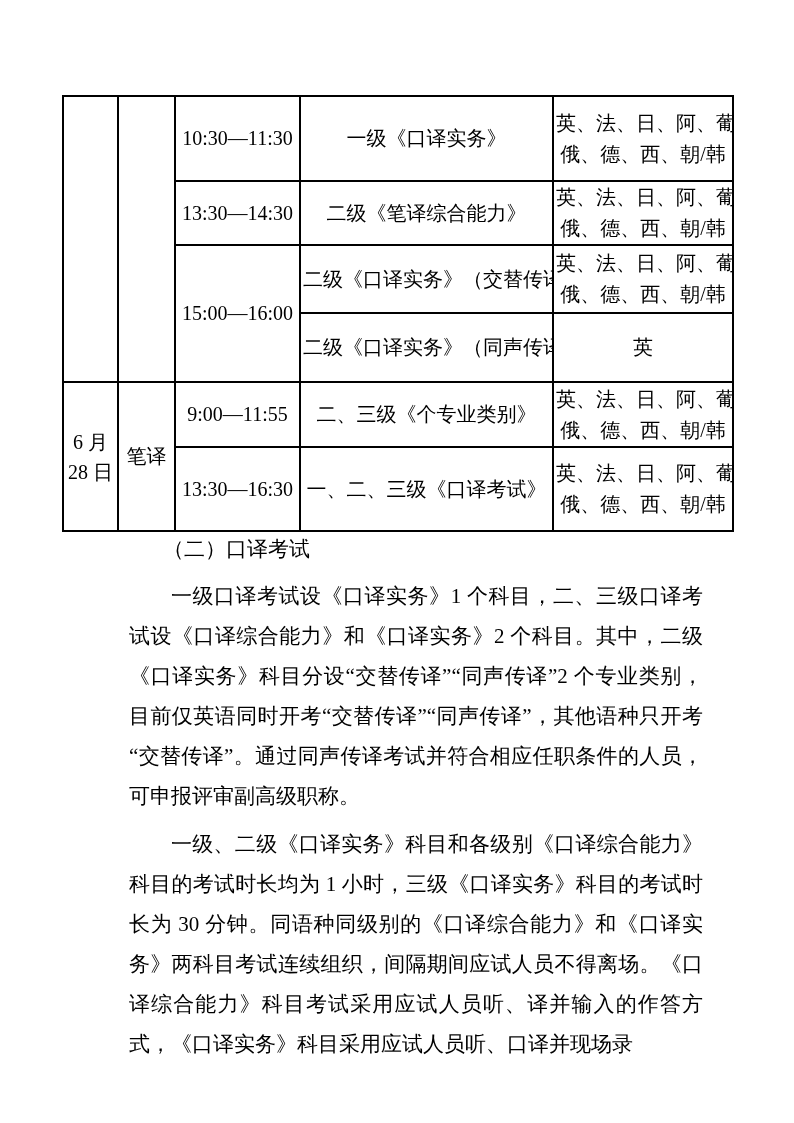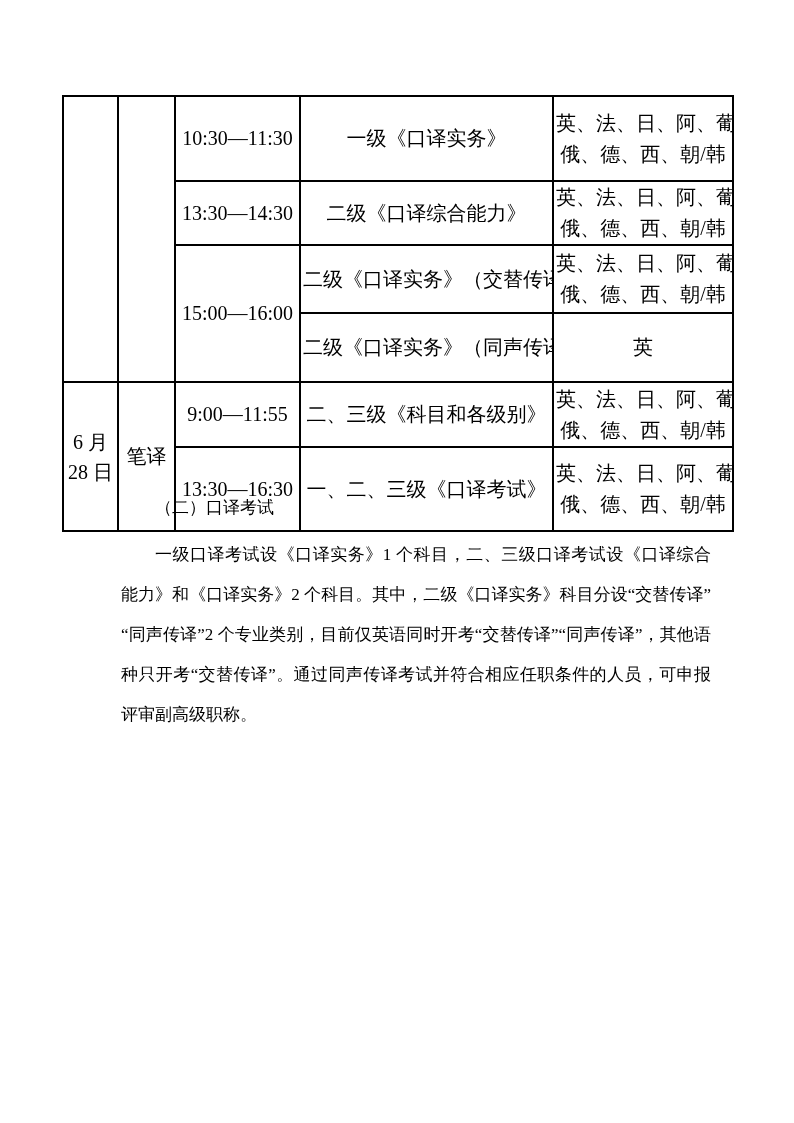--- a/index.html
+++ b/index.html
@@ -32,29 +32,29 @@
   }
   td.cell-time { font-size: 20px; white-space: nowrap; }
   td.cell-subject { font-size: 19px; white-space: nowrap; }
   td.cell-langs { font-size: 17px; }
   td.cell-langs div { line-height: 31px; white-space: nowrap; }
   td.cell-date { font-size: 19px; margin-top: 36px; }
   td.cell-date div { line-height: 30px; white-space: nowrap; }
   td.cell-category { font-size: 20px; }
   .body-text {
     position: absolute;
-    left: 121px; top: 488px;
+    left: 121px; top: 529px;
     width: 590px;
-    font-size: 17px;
+    font-size: 21px;
     line-height: 40px;
     text-align: justify;
   }
   .section-heading { text-indent: 2em; }
   .body-text p {
-    margin: 0;
+    margin: 8px;
     text-indent: 2em;
   }
   .body-text p.first { margin-top: 7px; }
 </style>
 </head>
 <body>
 
 <div class="page">
 
   <table class="schedule">
@@ -71,21 +71,21 @@
         <td class="cell-category" rowspan="4"></td>
         <td class="cell-time">10:30—11:30</td>
         <td class="cell-subject">一级《口译实务》</td>
         <td class="cell-langs">
           <div>英、法、日、阿、葡</div>
           <div>俄、德、西、朝/韩</div>
         </td>
       </tr>
       <tr style="height:47px">
         <td class="cell-time">13:30—14:30</td>
-        <td class="cell-subject">二级《口译综合能力》</td>
+        <td class="cell-subject">二级《笔译综合能力》</td>
         <td class="cell-langs">
           <div>英、法、日、阿、葡</div>
           <div>俄、德、西、朝/韩</div>
         </td>
       </tr>
       <tr style="height:68px">
         <td class="cell-time" rowspan="2">15:00—16:00</td>
         <td class="cell-subject">二级《口译实务》（交替传译）</td>
         <td class="cell-langs">
           <div>英、法、日、阿、葡</div>
@@ -98,35 +98,36 @@
           <div>英</div>
         </td>
       </tr>
       <tr style="height:65px">
         <td class="cell-date" rowspan="2">
           <div>6 月</div>
           <div>28 日</div>
         </td>
         <td class="cell-category" rowspan="2">笔译</td>
         <td class="cell-time">9:00—11:55</td>
-        <td class="cell-subject">二、三级《科目和各级别》</td>
+        <td class="cell-subject">二、三级《个专业类别》</td>
         <td class="cell-langs">
           <div>英、法、日、阿、葡</div>
           <div>俄、德、西、朝/韩</div>
         </td>
       </tr>
       <tr style="height:84px">
         <td class="cell-time">13:30—16:30</td>
         <td class="cell-subject">一、二、三级《口译考试》</td>
         <td class="cell-langs">
           <div>英、法、日、阿、葡</div>
           <div>俄、德、西、朝/韩</div>
         </td>
       </tr>
     </tbody>
   </table>
 
   <div class="body-text">
     <div class="section-heading">（二）口译考试</div>
     <p class="first">一级口译考试设《口译实务》1 个科目，二、三级口译考试设《口译综合能力》和《口译实务》2 个科目。其中，二级《口译实务》科目分设“交替传译”“同声传译”2 个专业类别，目前仅英语同时开考“交替传译”“同声传译”，其他语种只开考“交替传译”。通过同声传译考试并符合相应任职条件的人员，可申报评审副高级职称。</p>
+    <p>一级、二级《口译实务》科目和各级别《口译综合能力》科目的考试时长均为 1 小时，三级《口译实务》科目的考试时长为 30 分钟。同语种同级别的《口译综合能力》和《口译实务》两科目考试连续组织，间隔期间应试人员不得离场。《口译综合能力》科目考试采用应试人员听、译并输入的作答方式，《口译实务》科目采用应试人员听、口译并现场录</p>
   </div>
 
 </div>
 
 </body></html>

